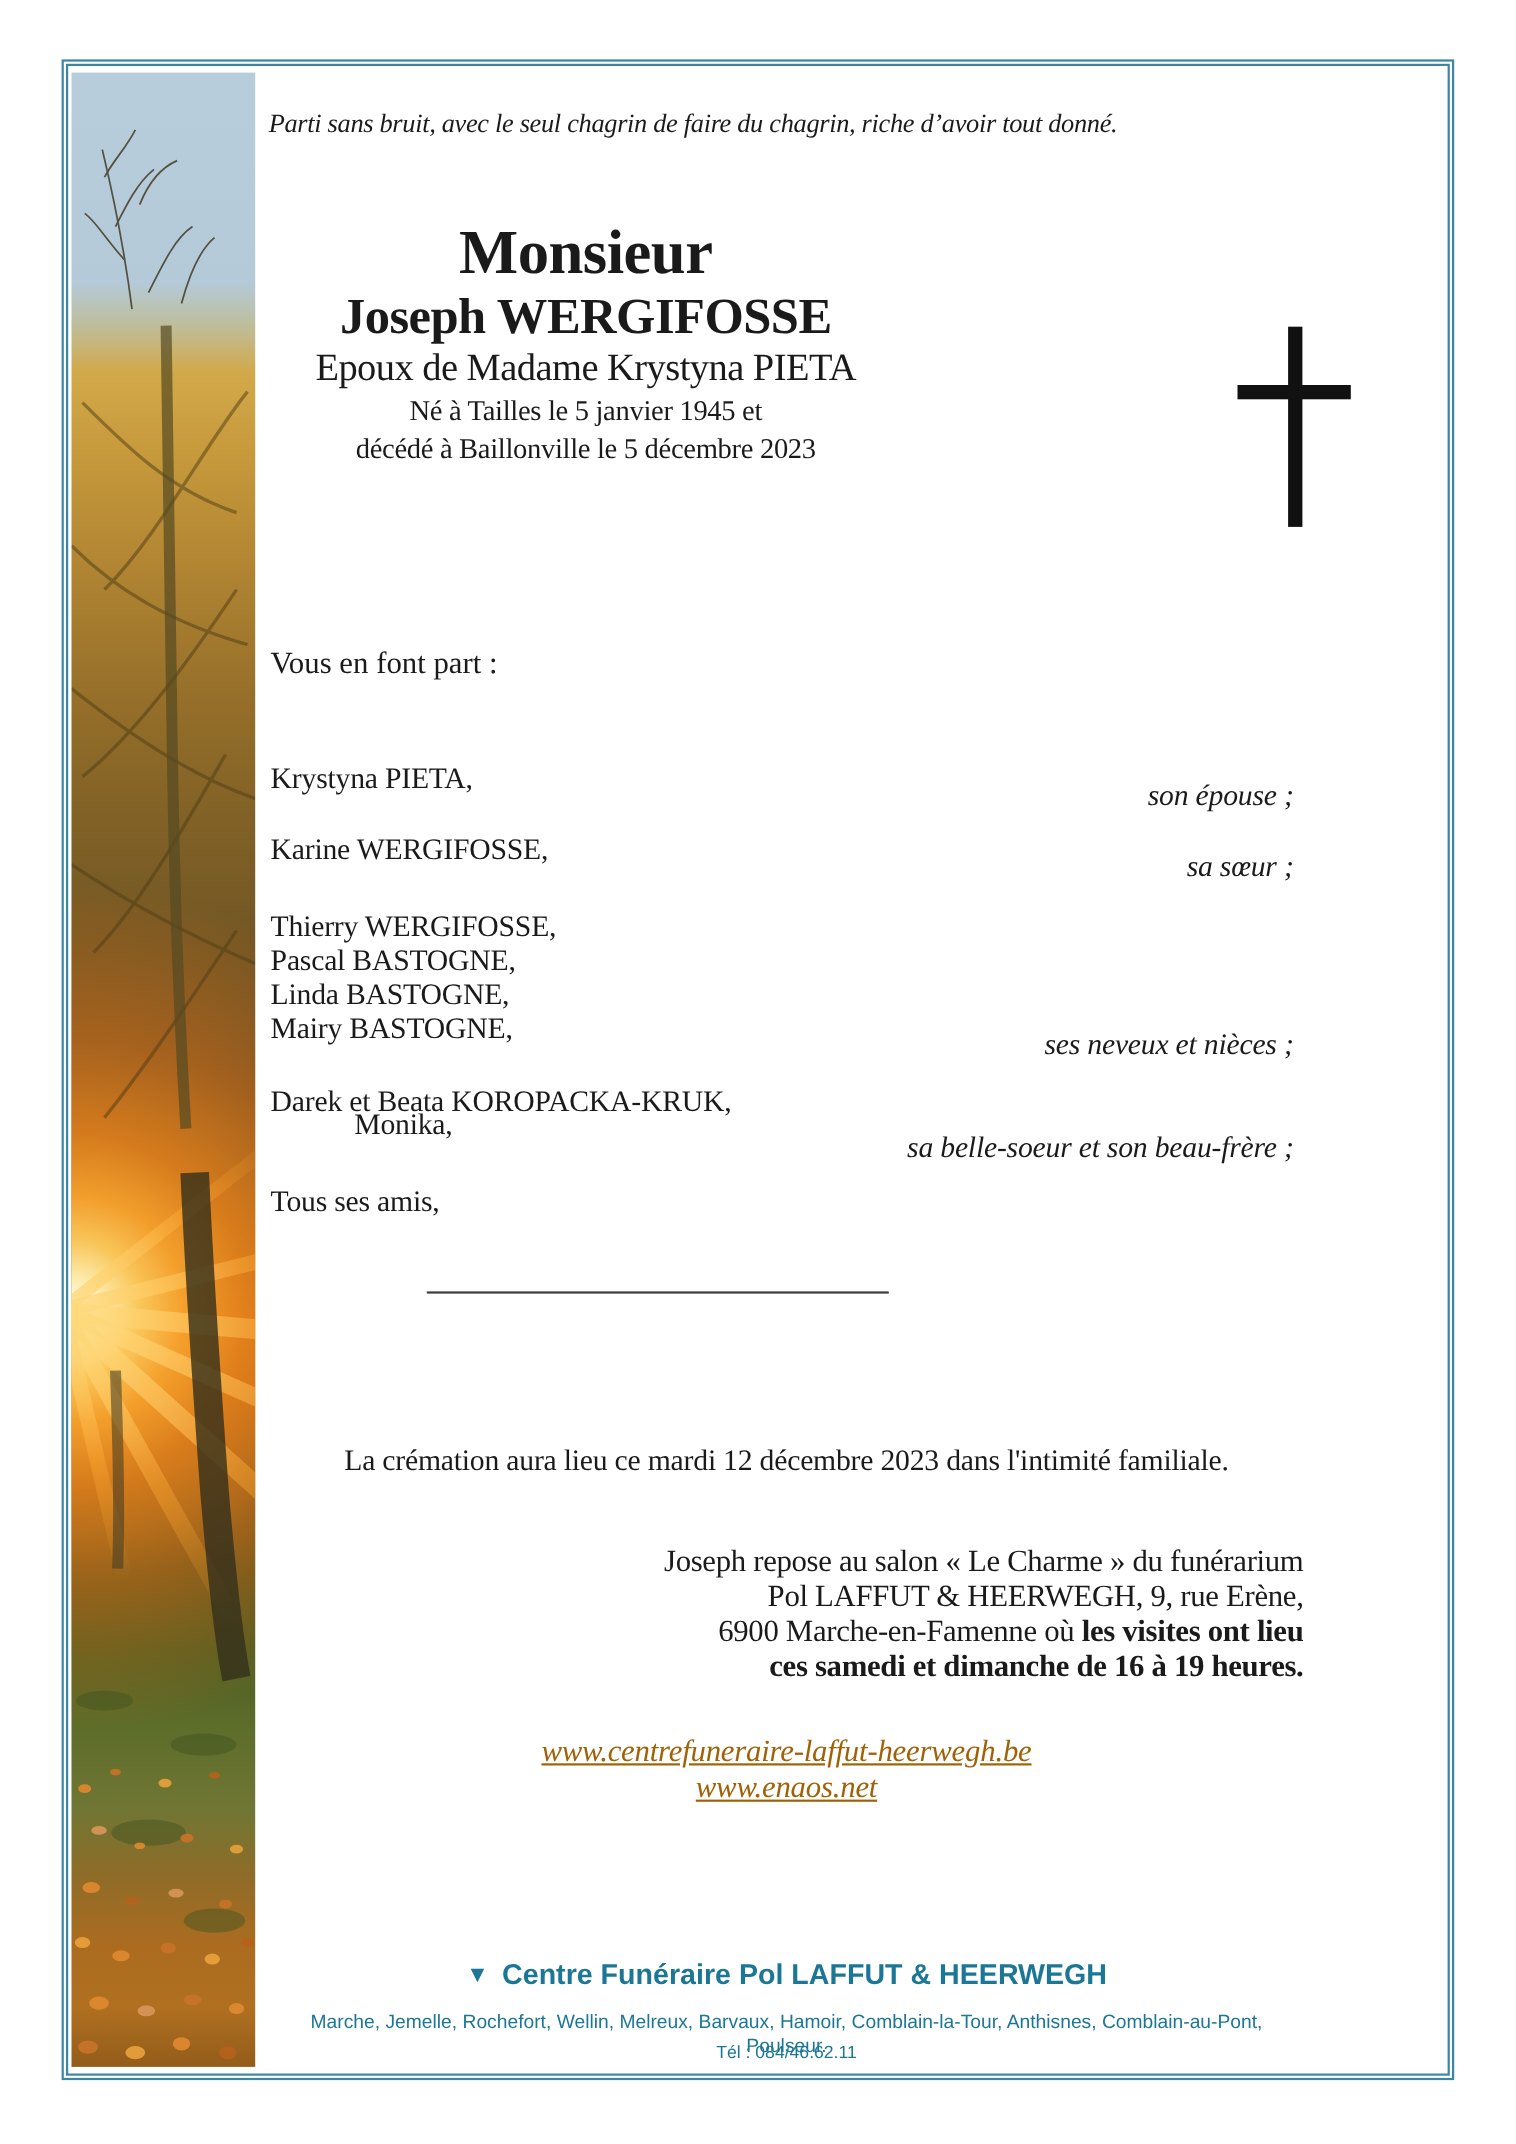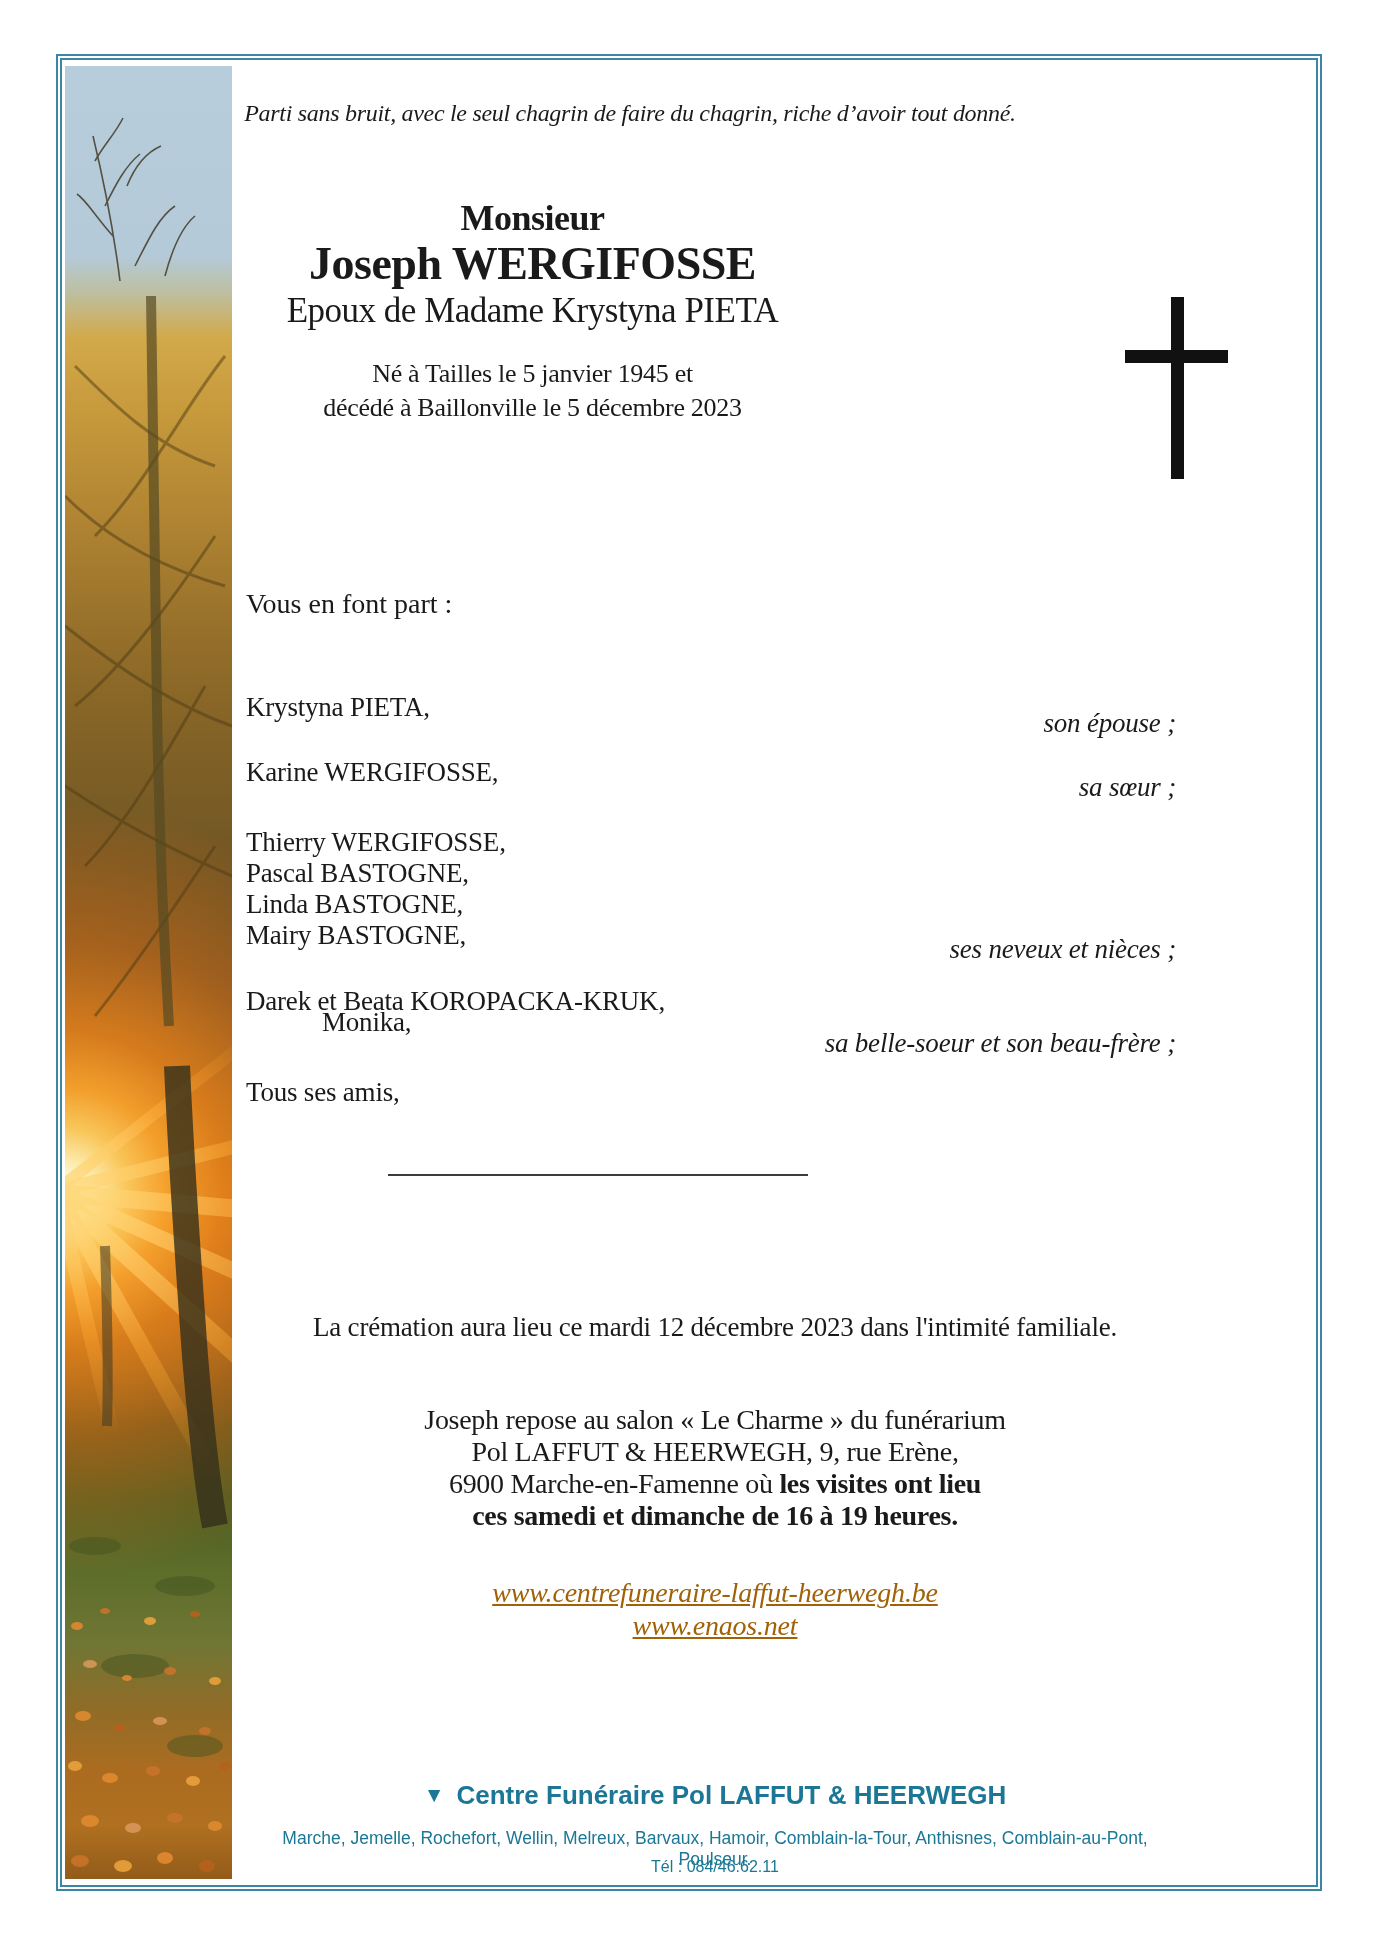--- a/index.html
+++ b/index.html
@@ -28,39 +28,39 @@
   .r3{width:390px;height:18px;transform:rotate(5deg);}
   .r4{width:430px;height:16px;transform:rotate(24deg);}
   .r5{width:410px;height:18px;transform:rotate(42deg);}
   .r6{width:330px;height:16px;transform:rotate(61deg);}
   .r7{width:250px;height:14px;transform:rotate(77deg);}
   
   .abs{position:absolute;}
   .quote{top:100px;left:200px;width:860px;text-align:center;font-style:italic;
          font-size:24px;letter-spacing:-0.3px;}
   .title-block{top:198px;left:245px;width:575px;text-align:center;}
-  .t-monsieur{font-size:36px;font-weight:bold;line-height:1.12;letter-spacing:-0.5px;}
+  .t-monsieur{font-size:57px;font-weight:bold;line-height:1.12;letter-spacing:-0.5px;}
   .t-name{font-size:46px;font-weight:bold;line-height:1.12;letter-spacing:-0.5px;}
   .t-epoux{font-size:35px;line-height:1.2;letter-spacing:-0.5px;}
   .birth-block{top:357px;left:245px;width:575px;text-align:center;font-size:26px;
                line-height:34px;letter-spacing:-0.3px;}
   .cross{left:1125px;top:297px;width:103px;height:182px;}
   .cross .v{position:absolute;left:46px;top:0;width:13px;height:182px;background:#111;}
   .cross .h{position:absolute;left:0;top:53px;width:103px;height:13px;background:#111;}
   .intro{top:588px;left:246px;font-size:28px;}
   .line{position:absolute;font-size:27px;letter-spacing:-0.2px;white-space:nowrap;}
   .lt{left:246px;margin-top:22px;}
   .rt{right:202px;font-style:italic;}
   .p1{top:670px}.p2{top:708px}.p3{top:735px}.p4{top:772px}
   .p5{top:805px}.p6{top:836px}.p7{top:867px}.p8{top:898px}
   .p9{top:934px}.p10{top:964px}.p11{top:995px;left:322px;margin-top:12px;}
   .p12{top:1028px}.p13{top:1055px}
   .separator{top:1174px;left:388px;width:420px;height:0;border-top:2px solid #3c3c3c;}
   .cremation{top:1312px;left:245px;width:940px;text-align:center;font-size:27px;letter-spacing:-0.2px;}
-  .repose{top:1404px;left:245px;width:940px;text-align:center;font-size:28px;line-height:32px;letter-spacing:-0.3px;}
+  .repose{top:1404px;left:245px;width:940px;text-align:right;font-size:28px;line-height:32px;letter-spacing:-0.3px;}
   .repose b{font-weight:bold;}
   .condolences{top:1576px;left:245px;width:940px;text-align:center;font-style:italic;
                font-size:28px;line-height:33px;letter-spacing:-0.2px;}
   .condolences a{color:#a16207;text-decoration:underline;}
   .footer{font-family:"Liberation Sans",sans-serif;color:#1b7795;text-align:center;left:245px;width:940px;}
   .f-company{top:1780px;font-size:26px;font-weight:bold;}
   .f-company .tri{font-size:21px;margin-right:12px;vertical-align:2px;}
   .f-cities{top:1828px;font-size:17.5px;}
   .f-tel{top:1858px;font-size:16px;}
 </style>

